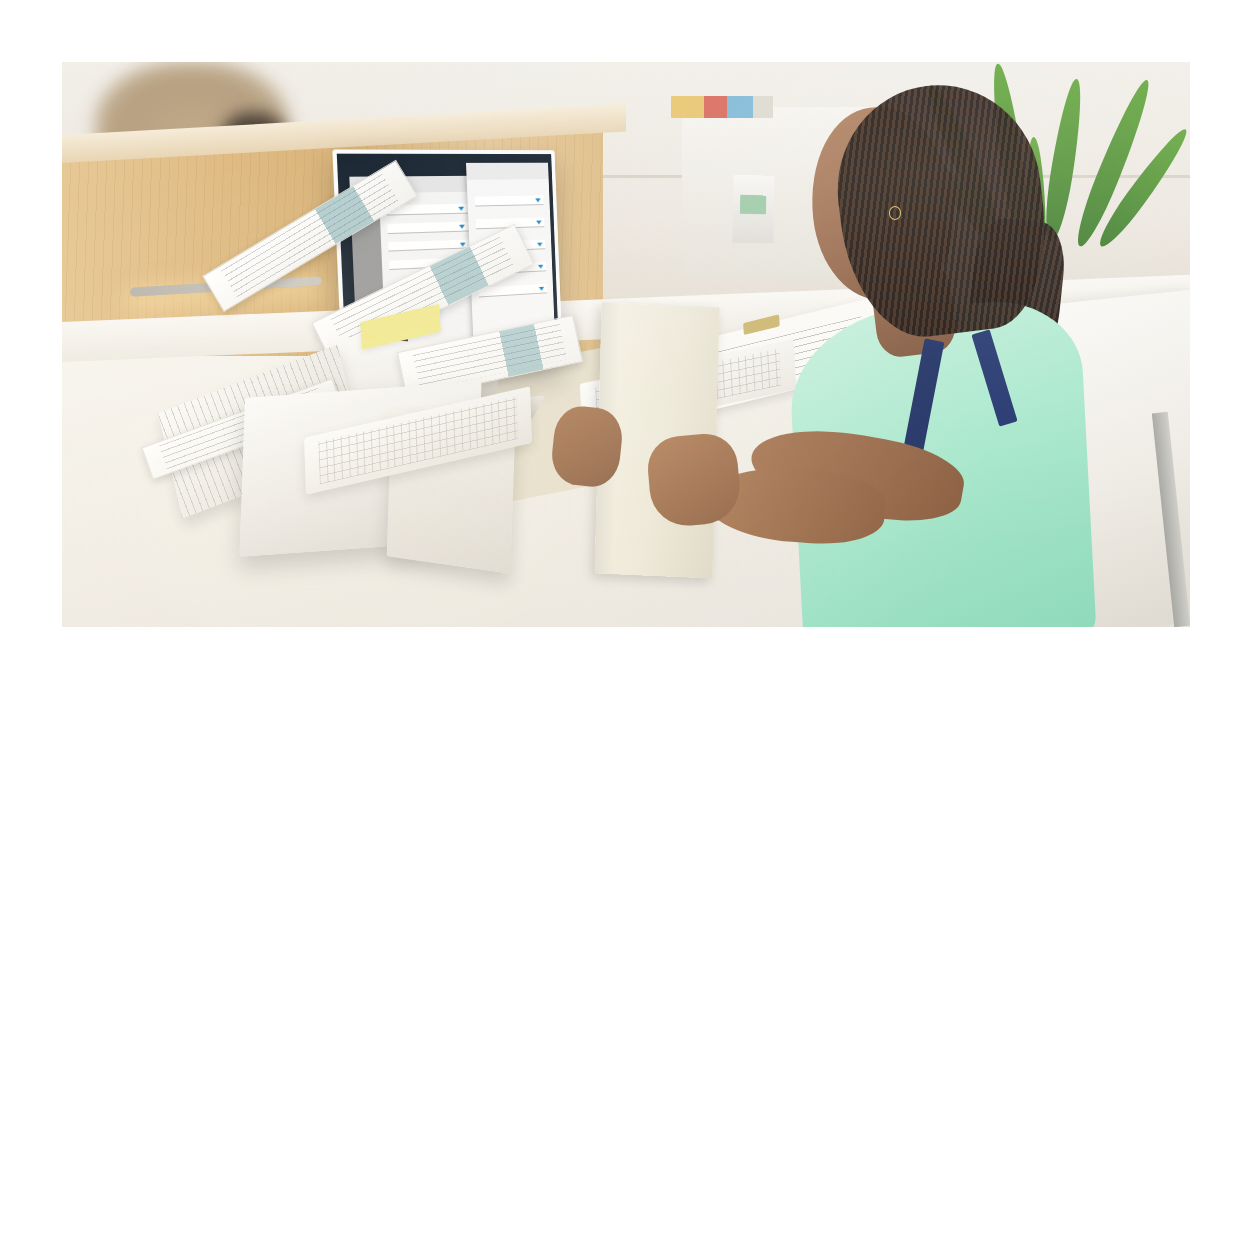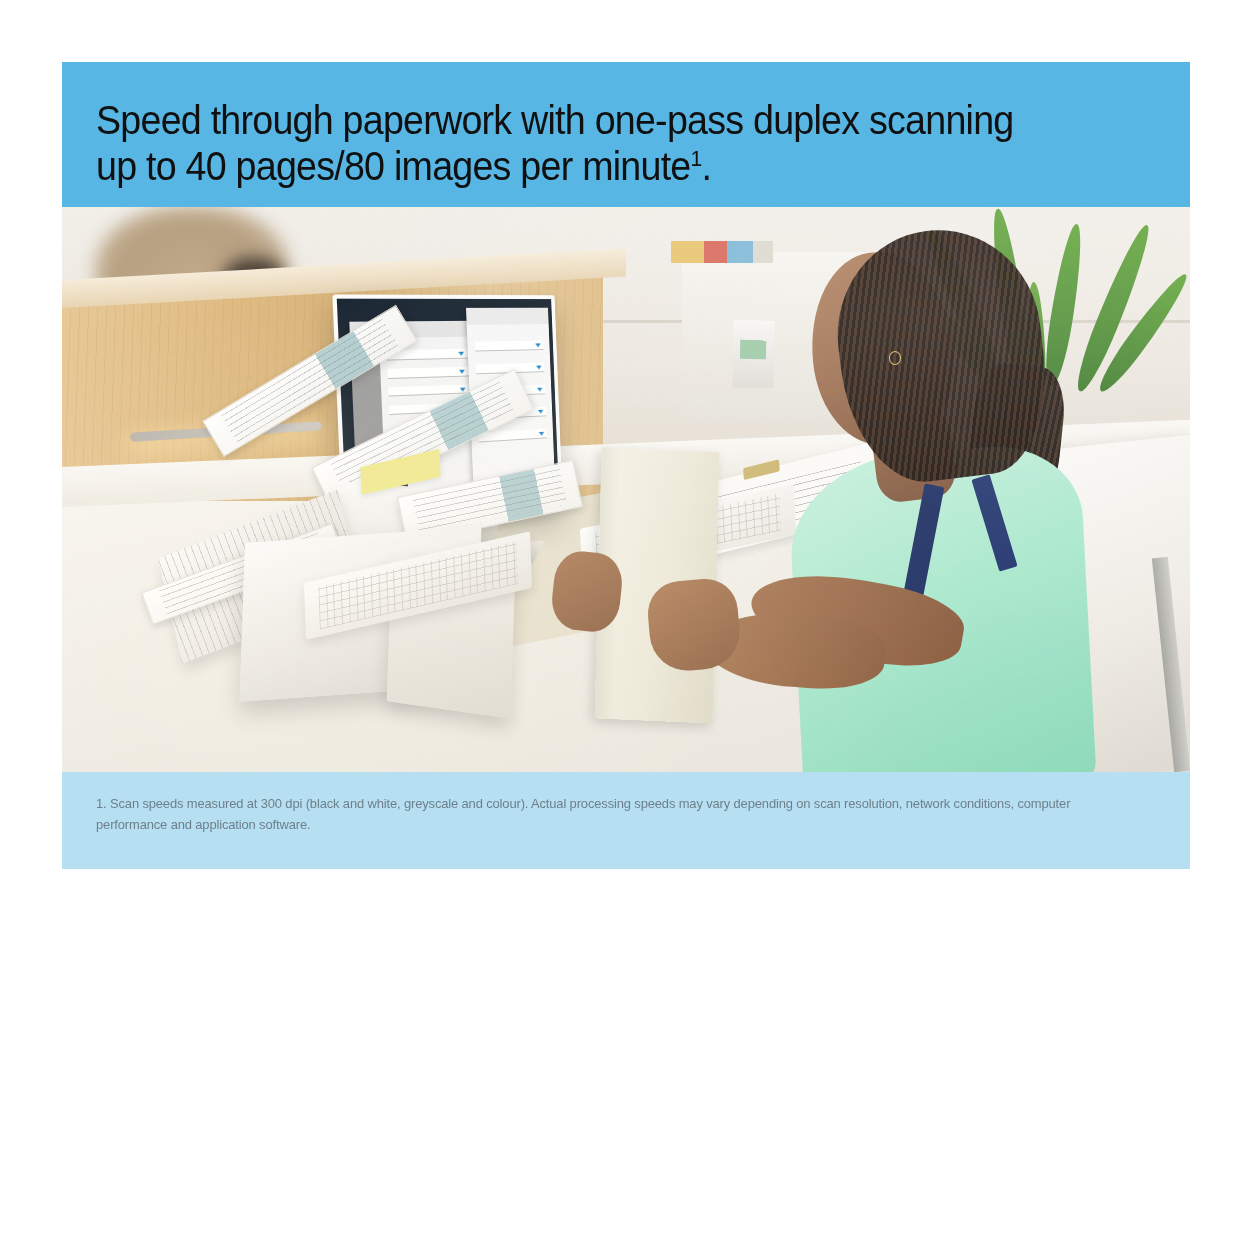--- a/index.html
+++ b/index.html
@@ -538,24 +538,20 @@
     transform:scaleX(0.96);
     transform-origin:left top;
   }
 </style>
 </head>
 <body>
 
 <div id="promo-card">
 
 
-  <div class="subhead-band">
-    <p class="subhead"><span>Speed through paperwork with one-pass duplex scanning</span>
-<span>up to 40 pages/80 images per minute</span><sup>1</sup><span>.</span></p>
-  </div>
 
   <div class="photo" aria-label="Healthcare worker in mint-green scrubs at a white desk feeding documents into a white sheet-fed document scanner, with an all-in-one monitor showing scanner settings software">
 
     <div class="ph-wall"></div>
     <div class="ph-wall-trim"></div>
     <div class="ph-bg-person"></div>
     <div class="ph-bg-person-dark"></div>
 
     <div class="ph-partition"></div>
     <div class="ph-shelf-bits"></div>
@@ -669,17 +665,14 @@
     <div class="ph-arm-near"></div>
     <div class="ph-folder">
         <div class="ph-folder-fold"></div>
       </div>
     <div class="ph-hand-r"></div>
     <div class="ph-hand-l"></div>
 
     <div class="ph-grade"></div>
   </div>
 
-  <div class="footnote-band">
-    <p class="footnote">1. Scan speeds measured at 300 dpi (black and white, greyscale and colour). Actual processing speeds may vary depending on scan resolution, network conditions, computer performance and application software.</p>
-  </div>
 
 </div>
 
 </body></html>

